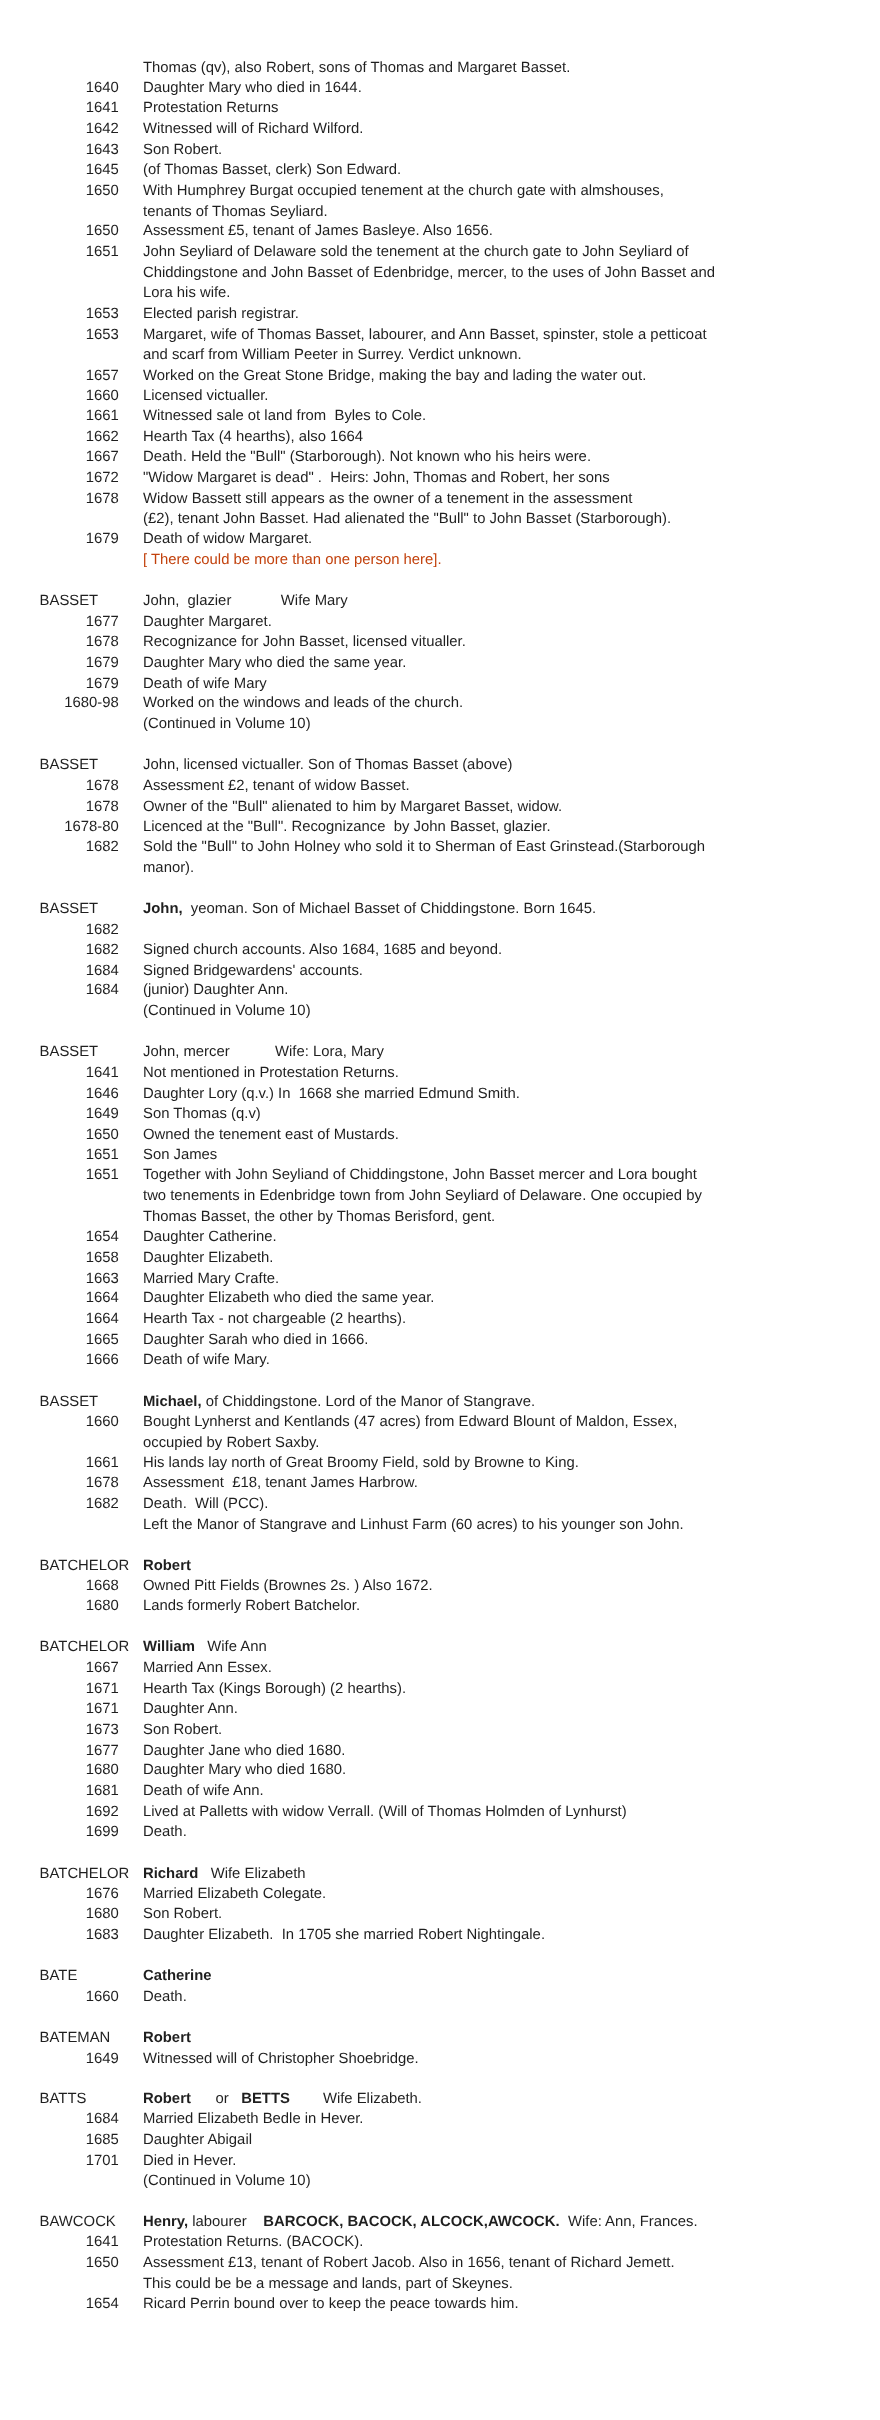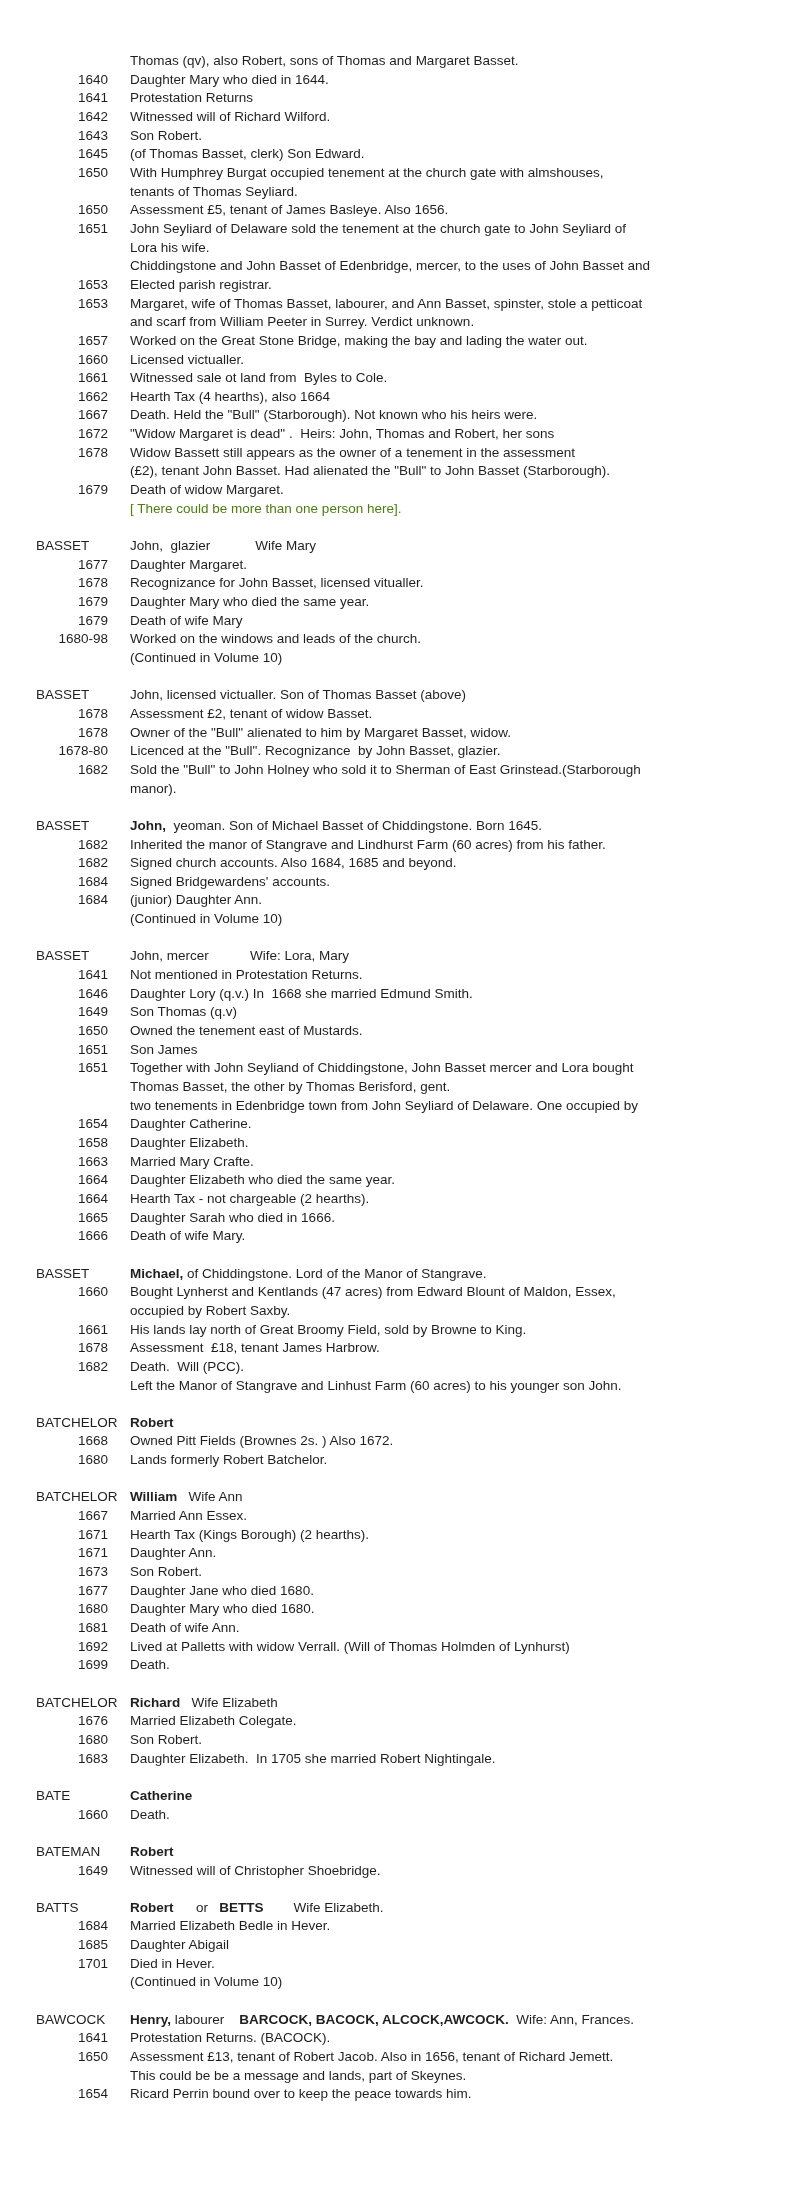--- a/index.html
+++ b/index.html
@@ -12,21 +12,21 @@
     color: #1f1f1f;
     overflow: hidden;
   }
   #doc { position: absolute; top: 52px; left: 0; width: 720px; }
   .row { display: flex; }
   .c1 { flex: 0 0 108px; width: 108px; white-space: pre; }
   .c1.year { text-align: right; }
   .c1.surname { text-align: left; padding-left: 36px; box-sizing: border-box; font-weight: normal; }
   .c2 { margin-left: 22px; white-space: pre; }
   .b { font-weight: bold; margin-top: 26px; }
-  .gray { color: #4d7c0f; }
+  .gray { color: #c2410c; }
   .entry { margin-top: 18.65px; }
   .entry:first-child { margin-top: 0; }
 </style>
 </head>
 <body>
 
 <div id="doc">
     <div class="entry">
       <div class="row">
         <div class="c1 year"></div>
@@ -63,25 +63,25 @@
       <div class="row">
         <div class="c1 year">1650</div>
         <div class="c2">Assessment £5, tenant of James Basleye. Also 1656.</div>
       </div>
       <div class="row">
         <div class="c1 year">1651</div>
         <div class="c2">John Seyliard of Delaware sold the tenement at the church gate to John Seyliard of</div>
       </div>
       <div class="row">
         <div class="c1 year"></div>
+        <div class="c2">Chiddingstone and John Basset of Edenbridge, mercer, to the uses of John Basset and</div>
+      </div>
+      <div class="row">
+        <div class="c1 year"></div>
         <div class="c2">Lora his wife.</div>
-      </div>
-      <div class="row">
-        <div class="c1 year"></div>
-        <div class="c2">Chiddingstone and John Basset of Edenbridge, mercer, to the uses of John Basset and</div>
       </div>
       <div class="row">
         <div class="c1 year">1653</div>
         <div class="c2">Elected parish registrar.</div>
       </div>
       <div class="row">
         <div class="c1 year">1653</div>
         <div class="c2">Margaret, wife of Thomas Basset, labourer, and Ann Basset, spinster, stole a petticoat</div>
       </div>
       <div class="row">
@@ -185,21 +185,20 @@
         <div class="c2">manor).</div>
       </div>
     </div>
     <div class="entry">
       <div class="row">
         <div class="c1 surname">BASSET</div>
         <div class="c2"><span class="b">John,</span><span>  yeoman. Son of Michael Basset of Chiddingstone. Born 1645.</span></div>
       </div>
       <div class="row">
         <div class="c1 year">1682</div>
-        <div class="c2">Inherited the manor of Stangrave and Lindhurst Farm (60 acres) from his father.</div>
       </div>
       <div class="row">
         <div class="c1 year">1682</div>
         <div class="c2">Signed church accounts. Also 1684, 1685 and beyond.</div>
       </div>
       <div class="row">
         <div class="c1 year">1684</div>
         <div class="c2">Signed Bridgewardens' accounts.</div>
       </div>
       <div class="row">
@@ -235,25 +234,25 @@
       <div class="row">
         <div class="c1 year">1651</div>
         <div class="c2">Son James</div>
       </div>
       <div class="row">
         <div class="c1 year">1651</div>
         <div class="c2">Together with John Seyliand of Chiddingstone, John Basset mercer and Lora bought</div>
       </div>
       <div class="row">
         <div class="c1 year"></div>
+        <div class="c2">two tenements in Edenbridge town from John Seyliard of Delaware. One occupied by</div>
+      </div>
+      <div class="row">
+        <div class="c1 year"></div>
         <div class="c2">Thomas Basset, the other by Thomas Berisford, gent.</div>
-      </div>
-      <div class="row">
-        <div class="c1 year"></div>
-        <div class="c2">two tenements in Edenbridge town from John Seyliard of Delaware. One occupied by</div>
       </div>
       <div class="row">
         <div class="c1 year">1654</div>
         <div class="c2">Daughter Catherine.</div>
       </div>
       <div class="row">
         <div class="c1 year">1658</div>
         <div class="c2">Daughter Elizabeth.</div>
       </div>
       <div class="row">

